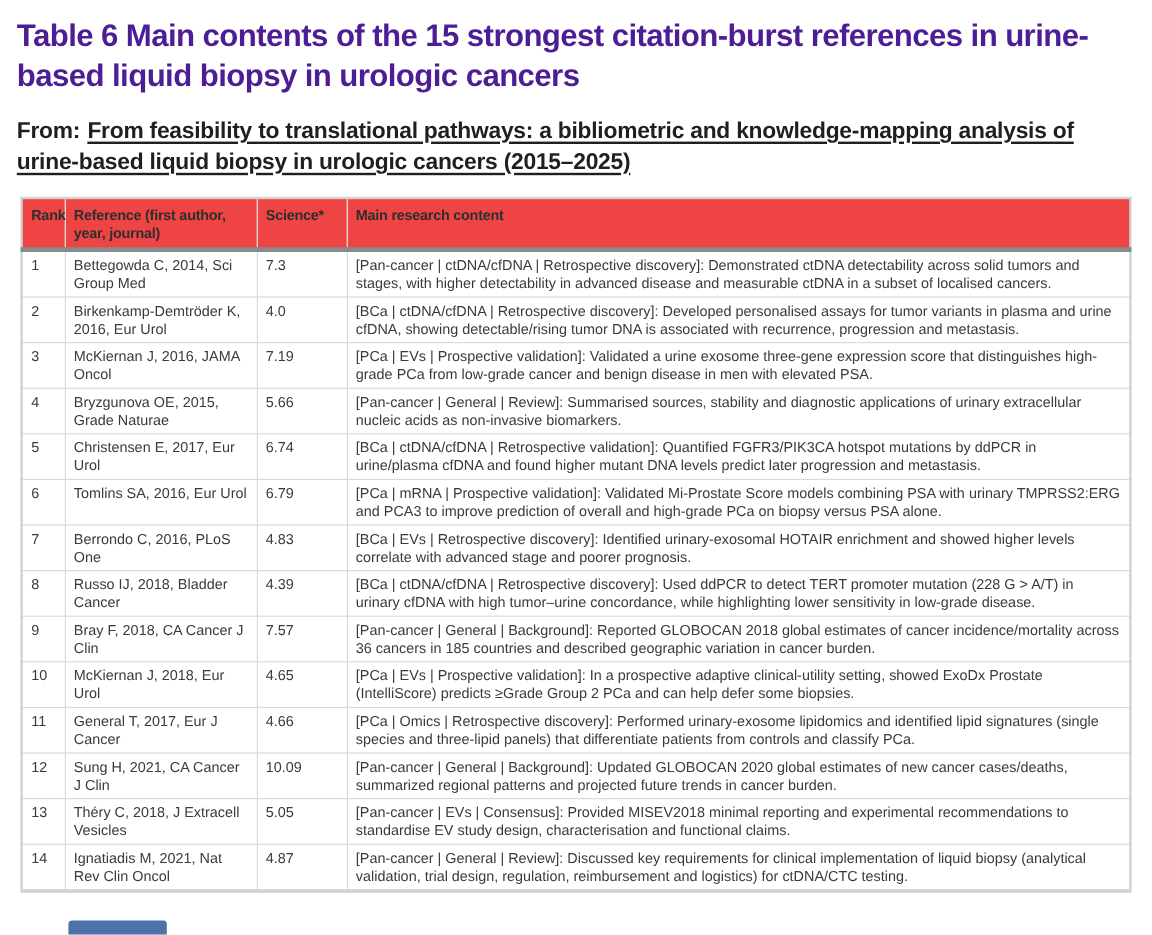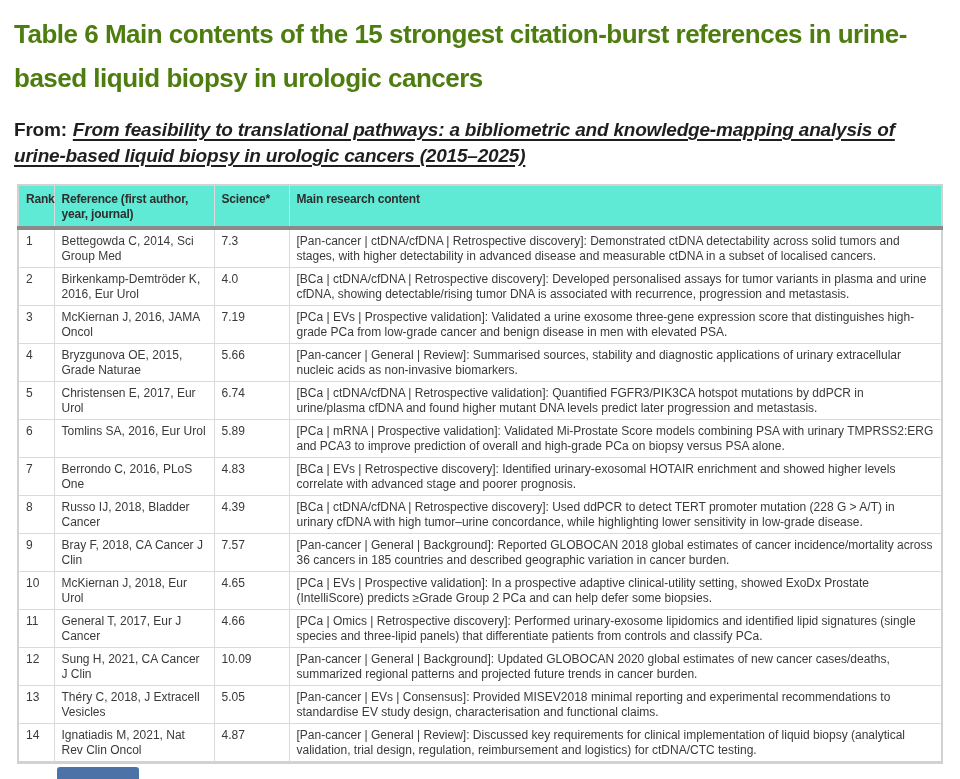--- a/index.html
+++ b/index.html
@@ -10,63 +10,62 @@
     position: relative;
     overflow: hidden;
     color: #333;
   }
   .page { padding: 6px 12px 0 14px; }
 
   .page-title {
     margin: 6px 0 0 0;
     max-width: 936px;
     font-size: 26px;
-    line-height: 44px;
+    line-height: 34px;
     font-weight: bold;
     letter-spacing: -0.5px;
-    color: #4d7c0f;
+    color: #4c1d95;
   }
   .from-line {
     margin: 17px 0 0 0;
     max-width: 902px;
     font-size: 19px;
     line-height: 26px;
     font-weight: bold;
     letter-spacing: -0.2px;
     color: #1f1f1f;
   }
   .from-label { margin-right: 6px; margin-top: 42px; }
   .source-link {
     color: #1f1f1f;
     text-decoration: underline;
     text-decoration-thickness: 2px;
     text-underline-offset: 3px;
     cursor: pointer;
-    font-style: italic;
   }
 
   table.refs {
     border-collapse: collapse;
     table-layout: fixed;
     width: 924px;
     margin: 15px 0 0 3px;
     border: 2px solid #d2d2d2;
     border-bottom-width: 3px;
   }
   .refs th {
     text-align: left;
     vertical-align: top;
     font-size: 12px;
     line-height: 14.6px;
     letter-spacing: -0.2px;
     color: #2e2e2e;
     padding: 6px 7px 5px 7px;
     border: 1px solid #dadada;
     border-bottom: 4px solid #8a8a8a;
-    background: #5eead4;
+    background: #ef4444;
   }
   .refs td {
     vertical-align: top;
     font-size: 12px;
     line-height: 14.4px;
     color: #3a3a3a;
     padding: 4px 7px;
     border: 1px solid #dadada;
     height: 29px;
   }
@@ -136,21 +135,21 @@
   <tr>
     <td class="c-rank">5</td>
     <td class="c-ref">Christensen E, 2017, Eur Urol</td>
     <td class="c-str">6.74</td>
     <td class="c-main">[BCa | ctDNA/cfDNA | Retrospective validation]: Quantified FGFR3/PIK3CA hotspot mutations by ddPCR in urine/plasma cfDNA and found higher mutant DNA levels predict later progression and metastasis.</td>
   </tr>
 
   <tr>
     <td class="c-rank">6</td>
     <td class="c-ref">Tomlins SA, 2016, Eur Urol</td>
-    <td class="c-str">5.89</td>
+    <td class="c-str">6.79</td>
     <td class="c-main">[PCa | mRNA | Prospective validation]: Validated Mi-Prostate Score models combining PSA with urinary TMPRSS2:ERG and PCA3 to improve prediction of overall and high-grade PCa on biopsy versus PSA alone.</td>
   </tr>
 
   <tr>
     <td class="c-rank">7</td>
     <td class="c-ref">Berrondo C, 2016, PLoS One</td>
     <td class="c-str">4.83</td>
     <td class="c-main">[BCa | EVs | Retrospective discovery]: Identified urinary-exosomal HOTAIR enrichment and showed higher levels correlate with advanced stage and poorer prognosis.</td>
   </tr>
 

